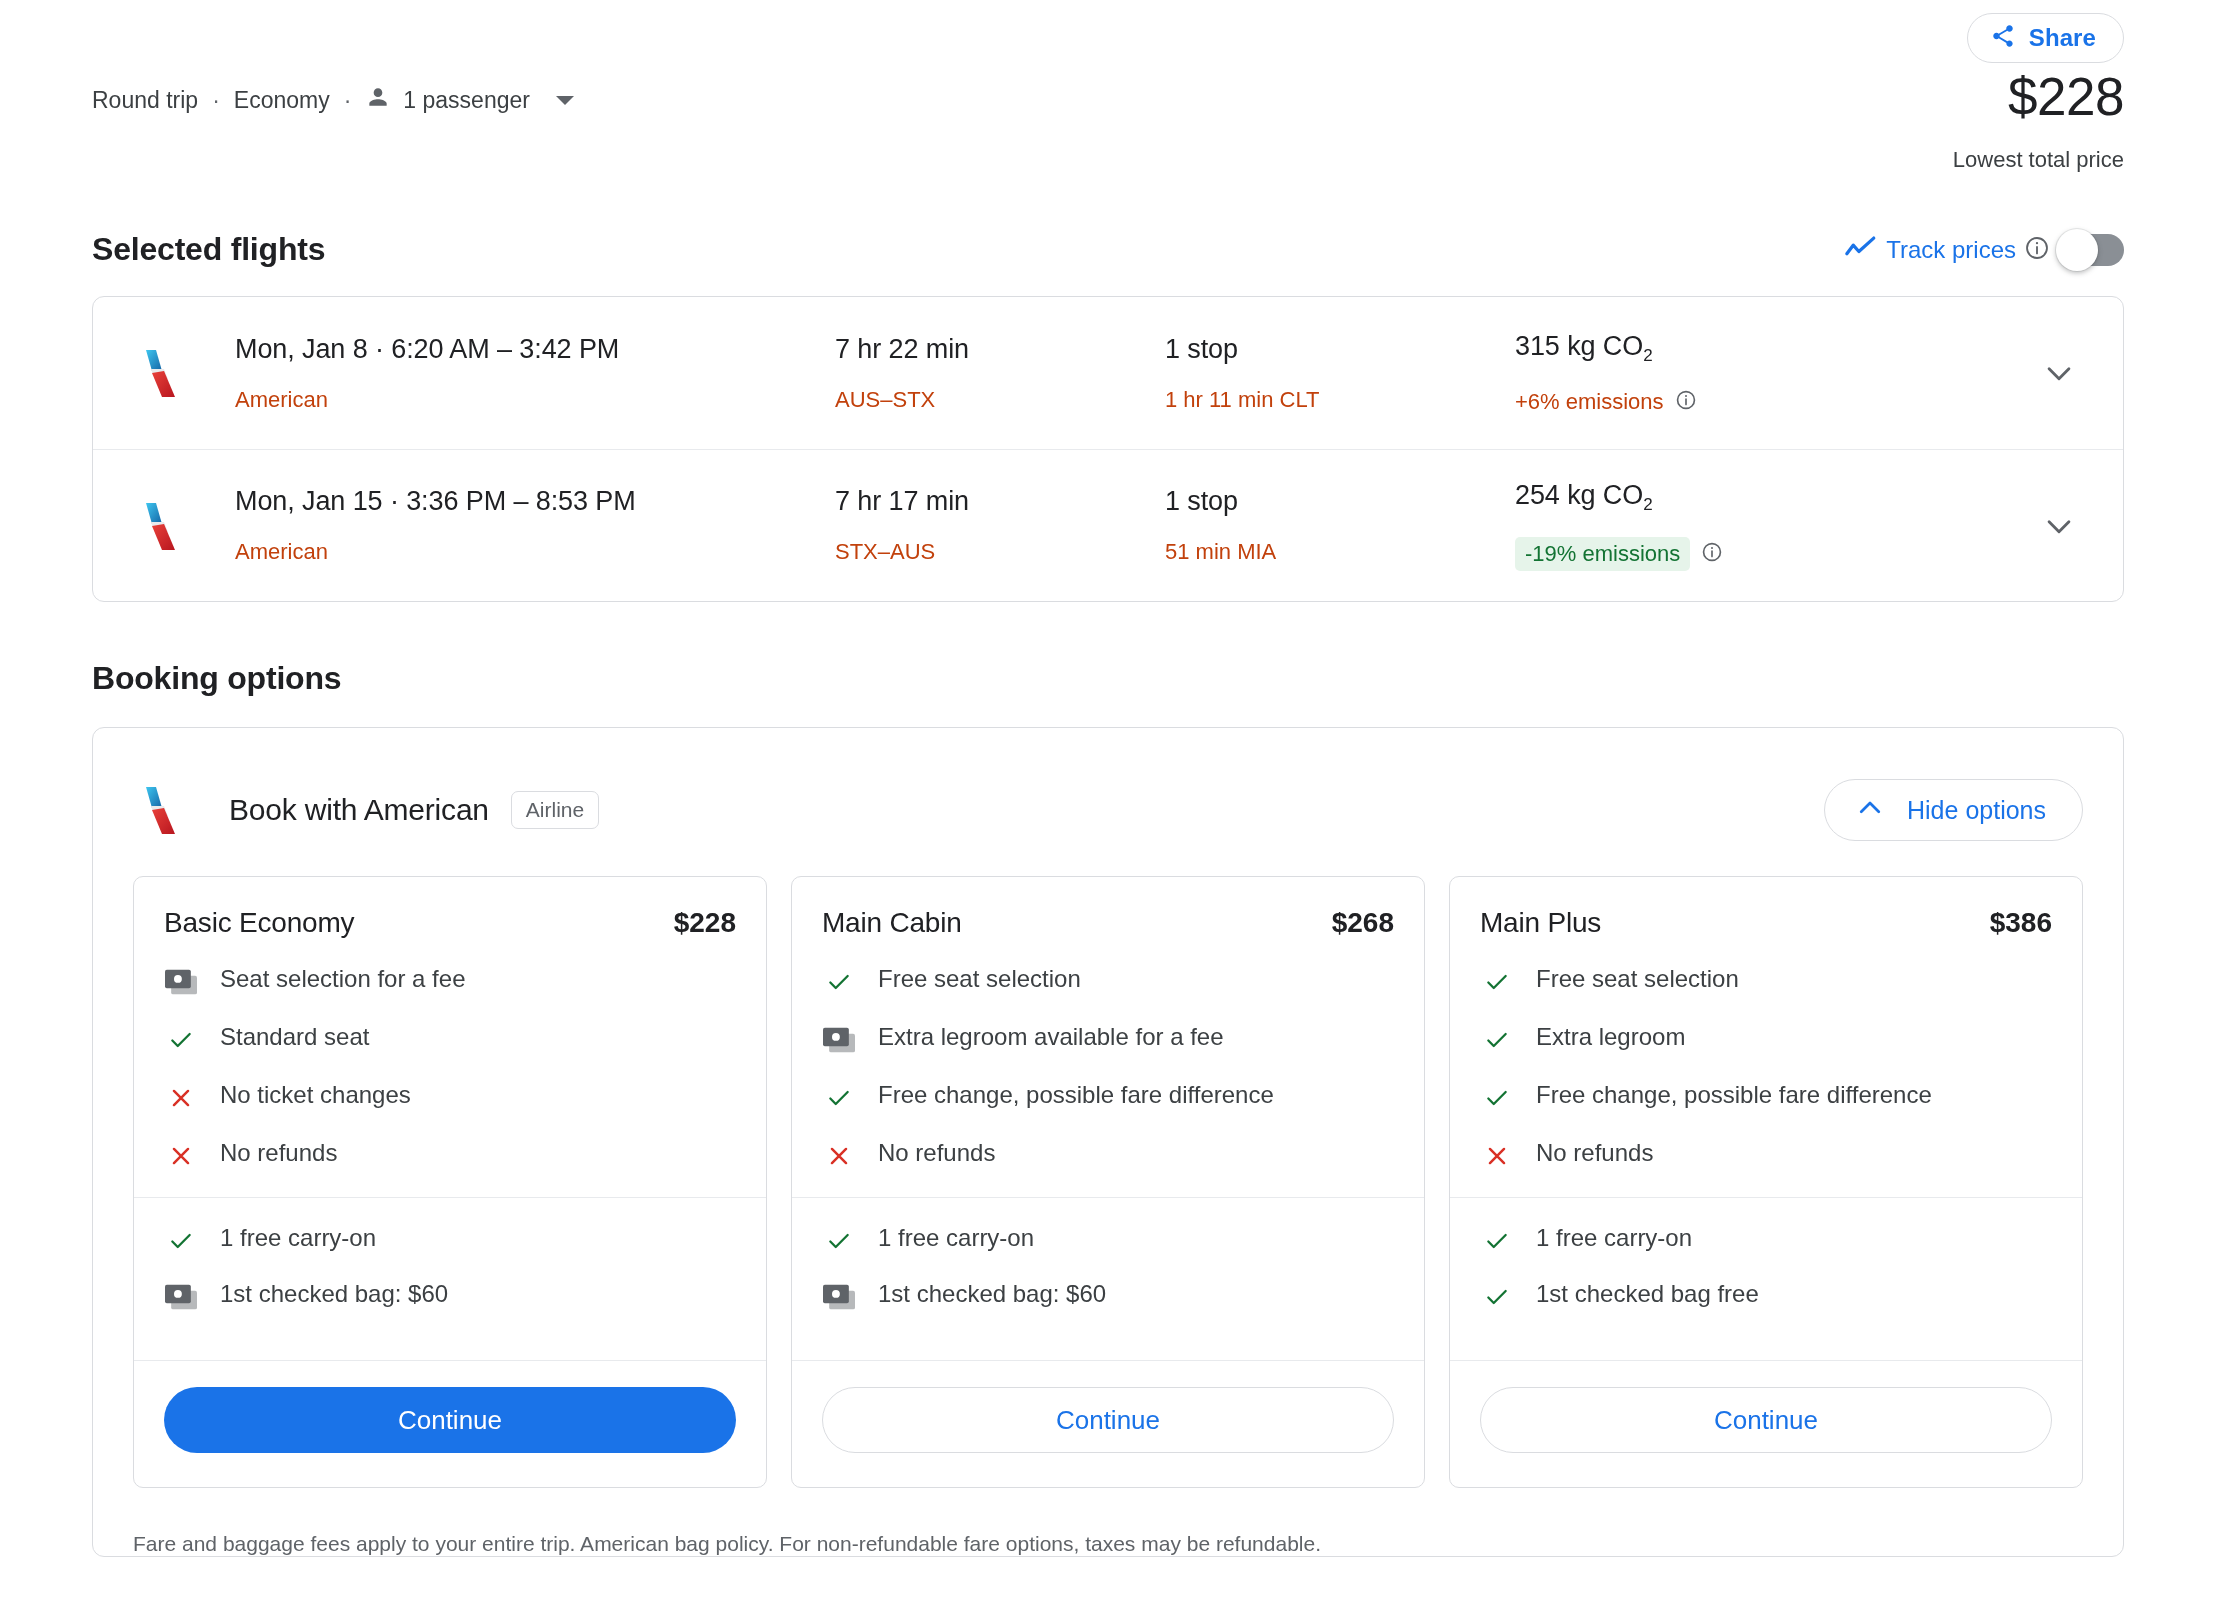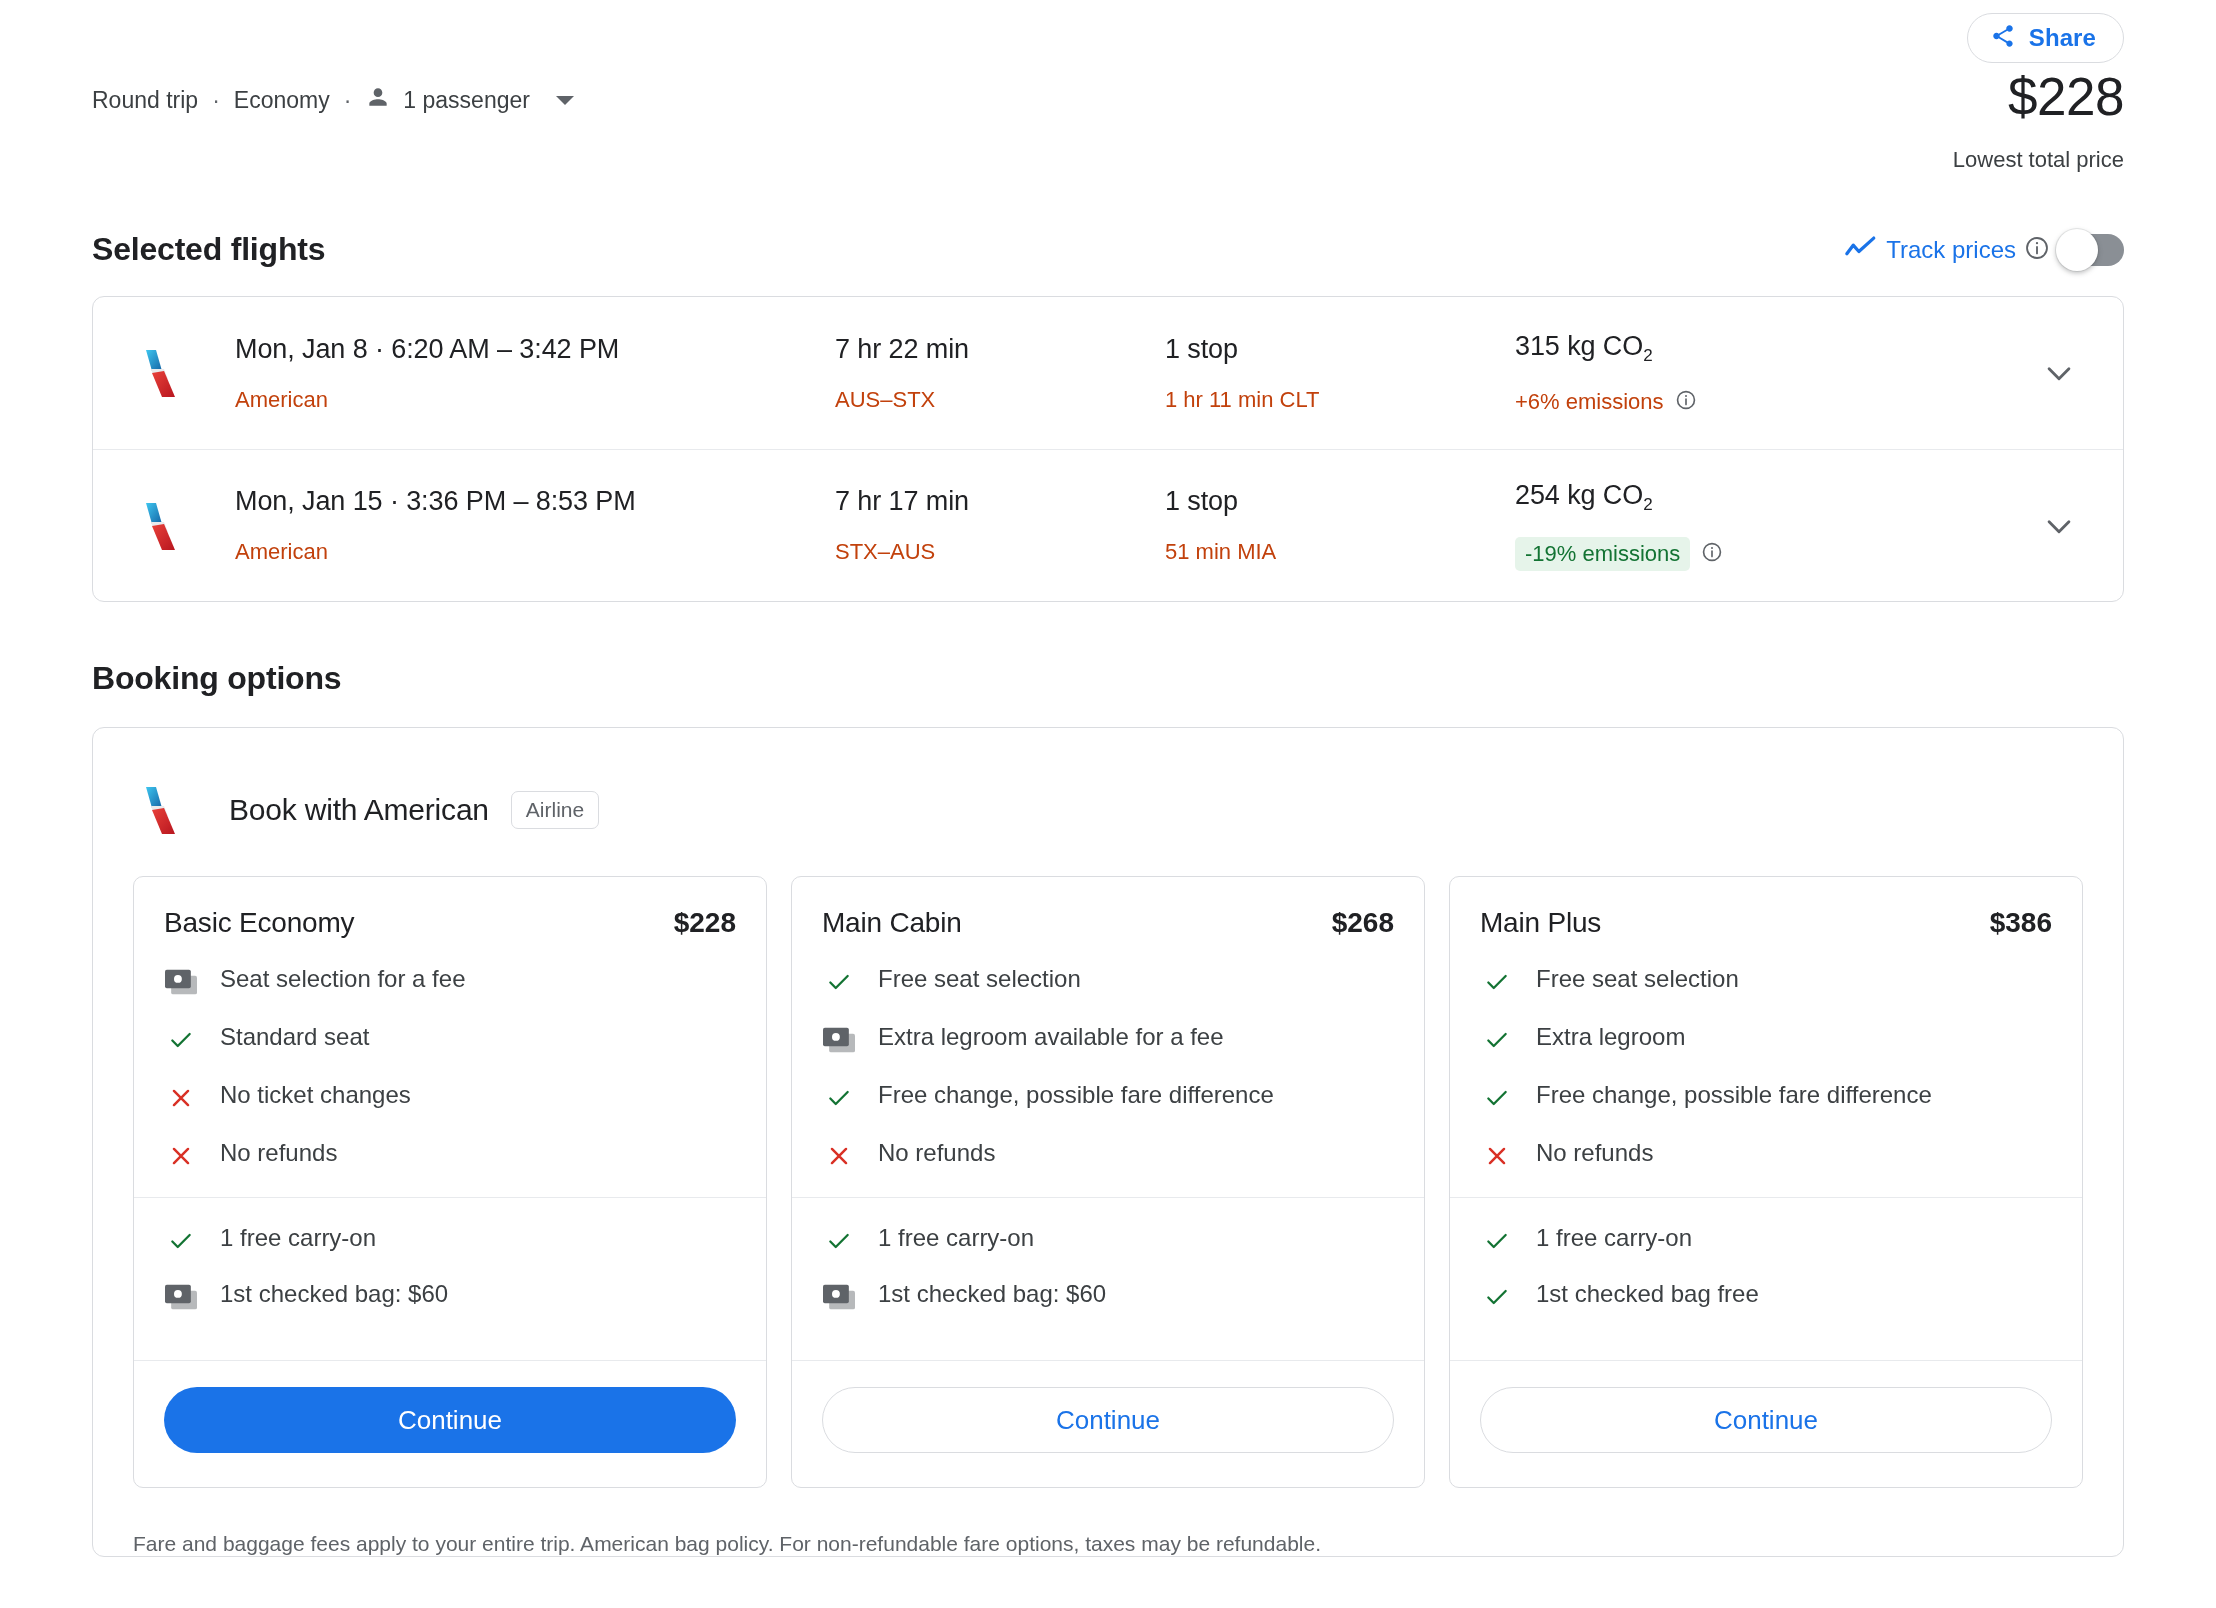--- a/index.html
+++ b/index.html
@@ -279,20 +279,28 @@
                 <stop offset="1" stop-color="#b8161f"></stop>
               </linearGradient>
           </defs>
           <path d="M13 5 L23 5 L29 26 L19 26 Z" fill="url(#aab3)"></path>
           <path d="M18 24 L31 24 L35 34 L20 30 Z" fill="#e9eaec"></path>
           <path d="M19 28 L31 26 L42 52 L29 52 Z" fill="url(#aar3)"></path>
         </svg>
       </span>
       <span class="book-title">Book with American</span>
       <span class="chip">Airline</span>
+      <span class="hide-btn">
+        <span>
+          <svg width="30" height="30" viewBox="0 0 24 24" fill="none" stroke="#1a73e8" stroke-width="2.2" stroke-linecap="round" stroke-linejoin="round">
+              <path d="M5 15l7-7 7 7"></path>
+            </svg>
+        </span>
+        <span class="label">Hide options</span>
+      </span>
     </div>
 
     <div class="fares">
 
       <div class="fare">
         <div class="fare-head">
           <span class="fare-name">Basic Economy</span>
           <span class="fare-price">$228</span>
         </div>
         <div class="feat-list">

